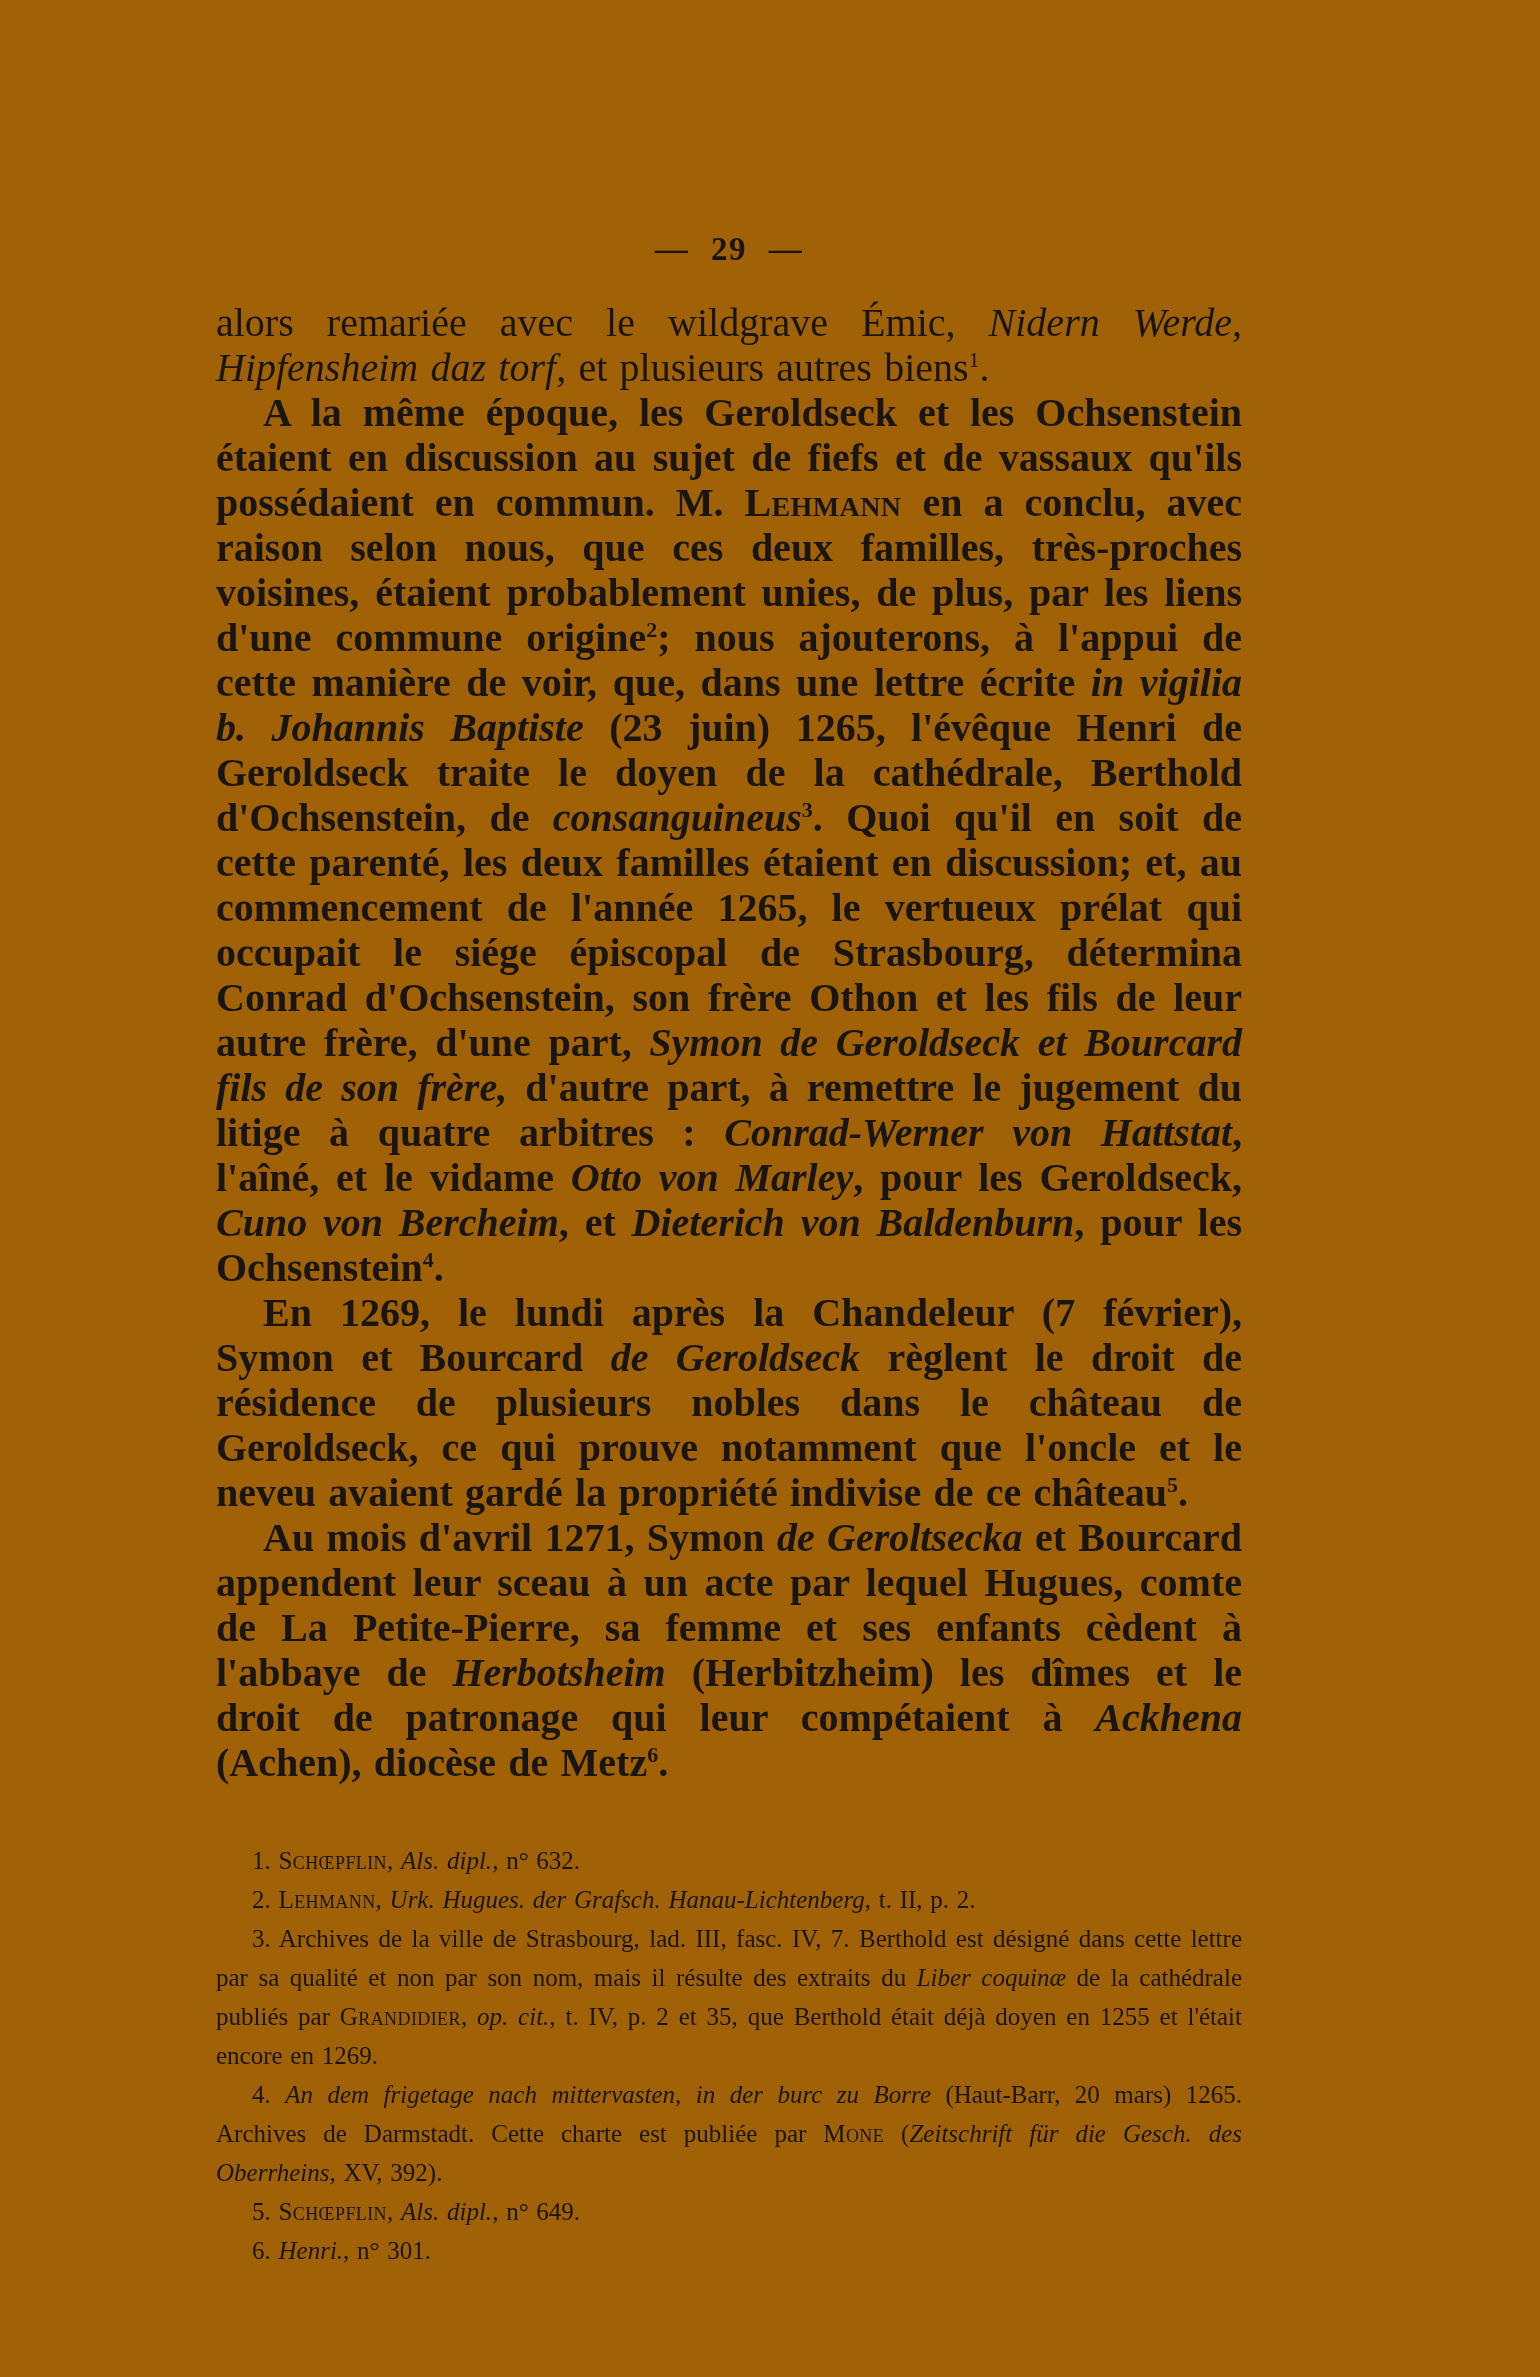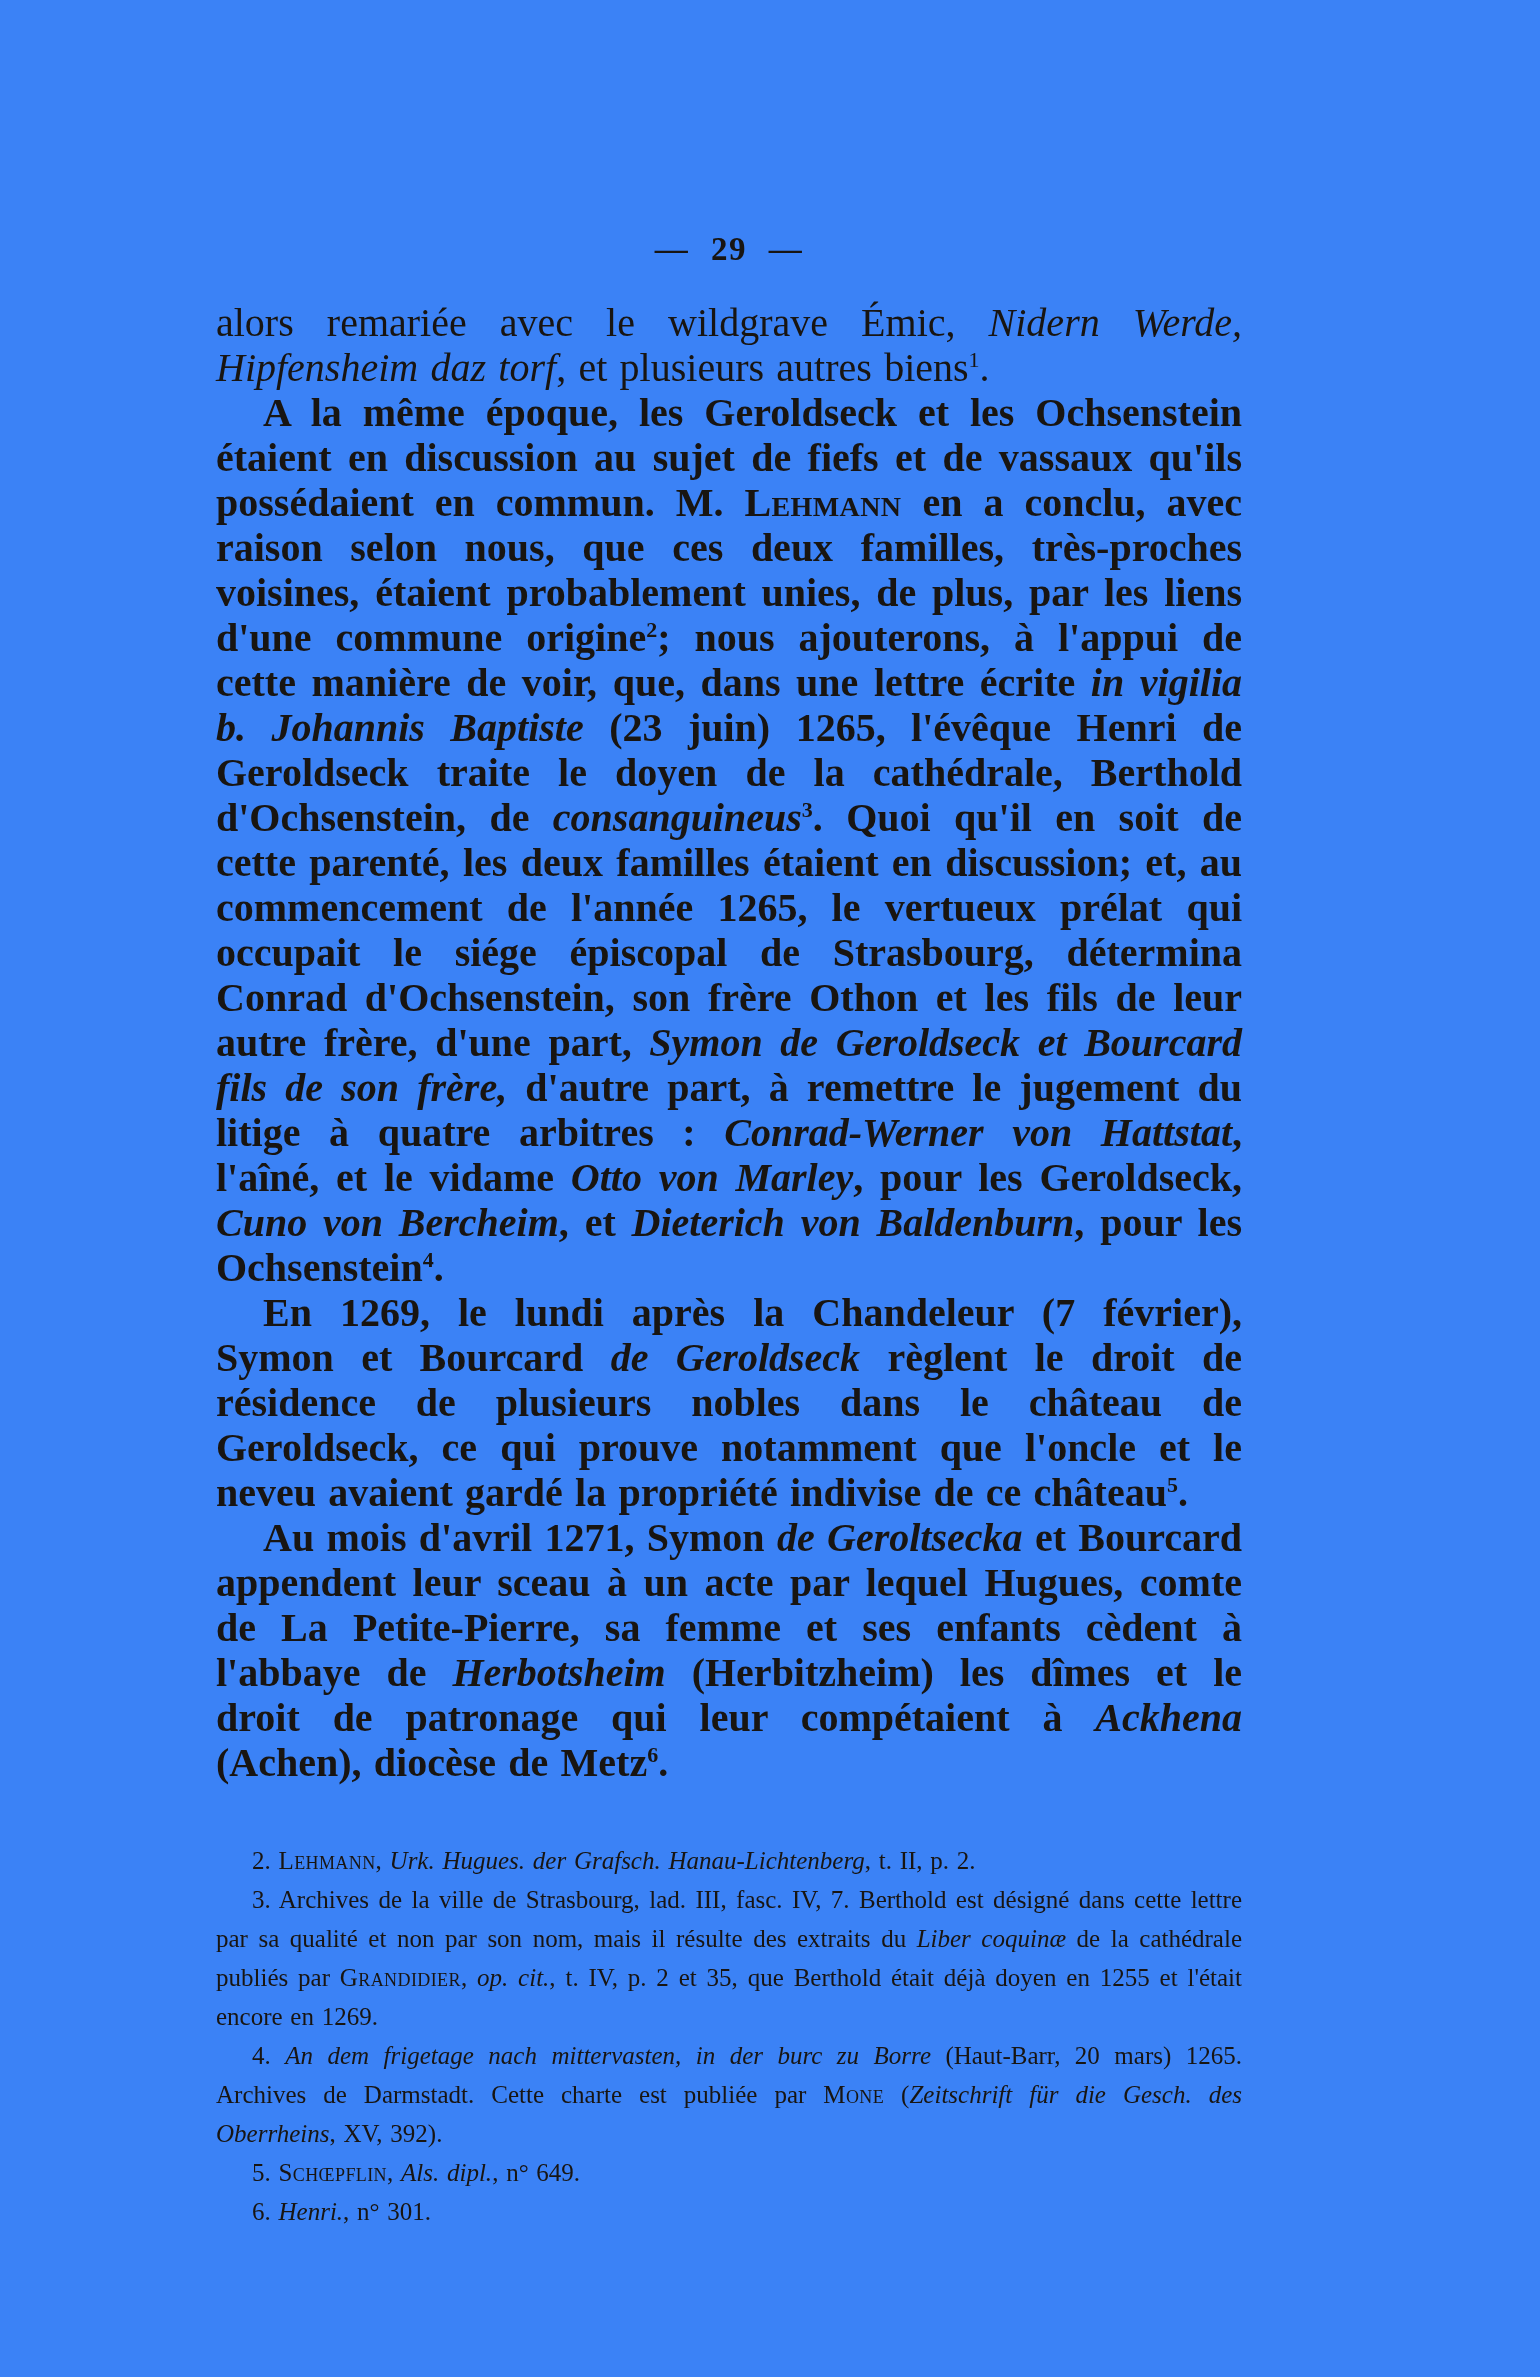--- a/index.html
+++ b/index.html
@@ -4,21 +4,21 @@
 <style>
   html, body { margin: 0; padding: 0; }
   body {
     width: 1540px; height: 2377px;
     background: #fcfcfa;
     overflow: hidden;
   }
   .page {
     position: relative;
     width: 1540px; height: 2377px;
-    background: #3b82f6;
+    background: #a16207;
     color: #181512;
     font-family: "Liberation Serif", "DejaVu Serif", serif;
   }
   .page-header {
     position: absolute;
     top: 231px; left: 216px; width: 1026px;
     text-align: center;
     font-size: 33px;
     font-weight: bold;
     letter-spacing: 1.5px;
@@ -61,20 +61,21 @@
     <span>— 29 —</span>
   </header>
   <main class="text-column">
     <section class="body-paragraphs">
         <p class="para"><span>alors remariée avec le wildgrave Émic, </span><span class="it">Nidern Werde, Hipfensheim daz torf</span><span>, et plusieurs autres biens</span><sup>1</sup><span>.</span></p>
         <p class="para indent"><span>A la même époque, les Geroldseck et les Ochsenstein étaient en discussion au sujet de fiefs et de vassaux qu'ils possédaient en commun. M. </span><span class="sc">Lehmann</span><span> en a conclu, avec raison selon nous, que ces deux familles, très-proches voisines, étaient probablement unies, de plus, par les liens d'une commune origine</span><sup>2</sup><span>; nous ajouterons, à l'appui de cette manière de voir, que, dans une lettre écrite </span><span class="it">in vigilia b. Johannis Baptiste</span><span> (23 juin) 1265, l'évêque Henri de Geroldseck traite le doyen de la cathédrale, Berthold d'Ochsenstein, de </span><span class="it">consanguineus</span><sup>3</sup><span>. Quoi qu'il en soit de cette parenté, les deux familles étaient en discussion; et, au commencement de l'année 1265, le vertueux prélat qui occupait le siége épiscopal de Strasbourg, détermina Conrad d'Ochsenstein, son frère Othon et les fils de leur autre frère, d'une part, </span><span class="it">Symon de Geroldseck et Bourcard fils de son frère,</span><span> d'autre part, à remettre le jugement du litige à quatre arbitres : </span><span class="it">Conrad-Werner von Hattstat</span><span>, l'aîné, et le vidame </span><span class="it">Otto von Marley</span><span>, pour les Geroldseck, </span><span class="it">Cuno von Bercheim</span><span>, et </span><span class="it">Dieterich von Baldenburn</span><span>, pour les Ochsenstein</span><sup>4</sup><span>.</span></p>
         <p class="para indent"><span>En 1269, le lundi après la Chandeleur (7 février), Symon et Bourcard </span><span class="it">de Geroldseck</span><span> règlent le droit de résidence de plusieurs nobles dans le château de Geroldseck, ce qui prouve notamment que l'oncle et le neveu avaient gardé la propriété indivise de ce château</span><sup>5</sup><span>.</span></p>
         <p class="para indent"><span>Au mois d'avril 1271, Symon </span><span class="it">de Geroltsecka</span><span> et Bourcard appendent leur sceau à un acte par lequel Hugues, comte de La Petite-Pierre, sa femme et ses enfants cèdent à l'abbaye de </span><span class="it">Herbotsheim</span><span> (Herbitzheim) les dîmes et le droit de patronage qui leur compétaient à </span><span class="it">Ackhena</span><span> (Achen), diocèse de Metz</span><sup>6</sup><span>.</span></p>
       </section>
     <section class="footnotes">
+        <p class="footnote"><span>1. </span><span class="sc">Schœpflin</span><span>, </span><span class="it">Als. dipl.</span><span>, n° 632.</span></p>
         <p class="footnote"><span>2. </span><span class="sc">Lehmann</span><span>, </span><span class="it">Urk. Hugues. der Grafsch. Hanau-Lichtenberg</span><span>, t. II, p. 2.</span></p>
         <p class="footnote"><span>3. Archives de la ville de Strasbourg, lad. III, fasc. IV, 7. Berthold est désigné dans cette lettre par sa qualité et non par son nom, mais il résulte des extraits du </span><span class="it">Liber coquinæ</span><span> de la cathédrale publiés par </span><span class="sc">Grandidier</span><span>, </span><span class="it">op. cit.</span><span>, t. IV, p. 2 et 35, que Berthold était déjà doyen en 1255 et l'était encore en 1269.</span></p>
         <p class="footnote"><span>4. </span><span class="it">An dem frigetage nach mittervasten, in der burc zu Borre</span><span> (Haut-Barr, 20 mars) 1265. Archives de Darmstadt. Cette charte est publiée par </span><span class="sc">Mone</span><span> (</span><span class="it">Zeitschrift für die Gesch. des Oberrheins</span><span>, XV, 392).</span></p>
         <p class="footnote"><span>5. </span><span class="sc">Schœpflin</span><span>, </span><span class="it">Als. dipl.</span><span>, n° 649.</span></p>
         <p class="footnote"><span>6. </span><span class="it">Henri.</span><span>, n° 301.</span></p>
       </section>
   </main>
 </div>
 
 

